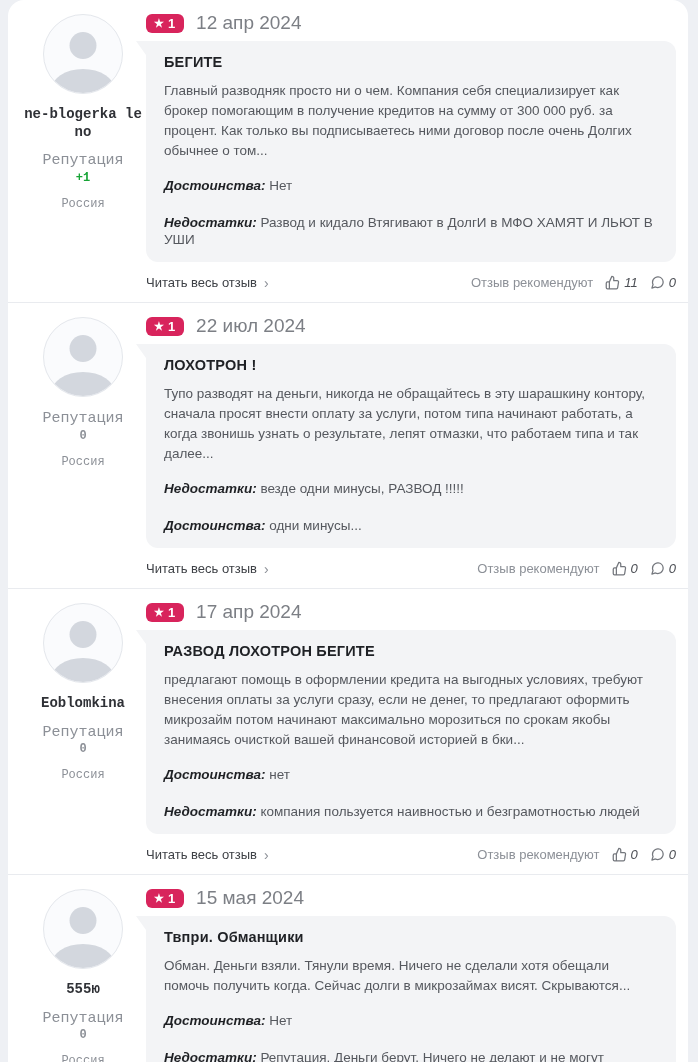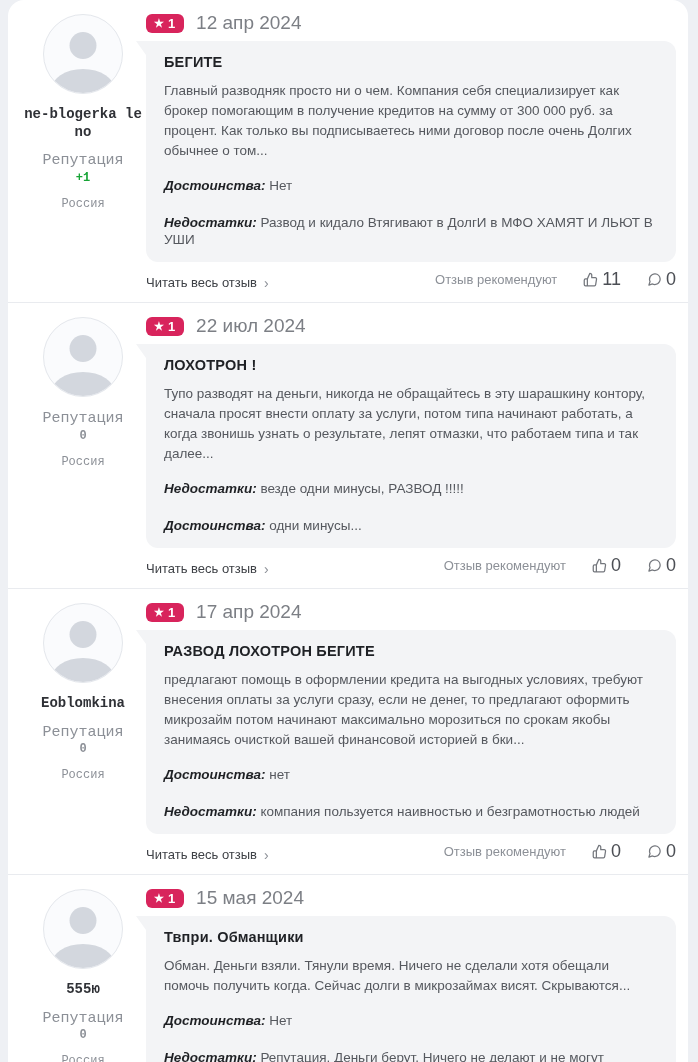--- a/index.html
+++ b/index.html
@@ -82,25 +82,25 @@
   .pc-line b{color:var(--dark); font-weight:700;font-style:italic;}
   .review-footer{
     display:flex; align-items:flex-end; justify-content:space-between;
     margin-top:10px; height:18px;
   }
   .read-more{
     font-size:13px; color:#3e4146; text-decoration:none; cursor:pointer;
     display:inline-flex; align-items:center; gap:7px;
   }
   .read-more .chev{color:#8c9097; font-size:14px; line-height:1;}
-  .footer-meta{display:flex; align-items:center; gap:26px;}
+  .footer-meta{display:flex; align-items:center; gap:12px;}
   .rec-text{font-size:13px; color:var(--gray);}
   .count{
     display:inline-flex; align-items:center; gap:4px;
-    font-size:18px; color:var(--count); cursor:pointer;
+    font-size:13px; color:var(--count); cursor:pointer;font-style:italic;
   }
   .count svg{display:block;}
 </style>
 </head>
 <body>
 
 <div class="reviews-panel">
 
   <article class="review">
     <aside class="user-col">

